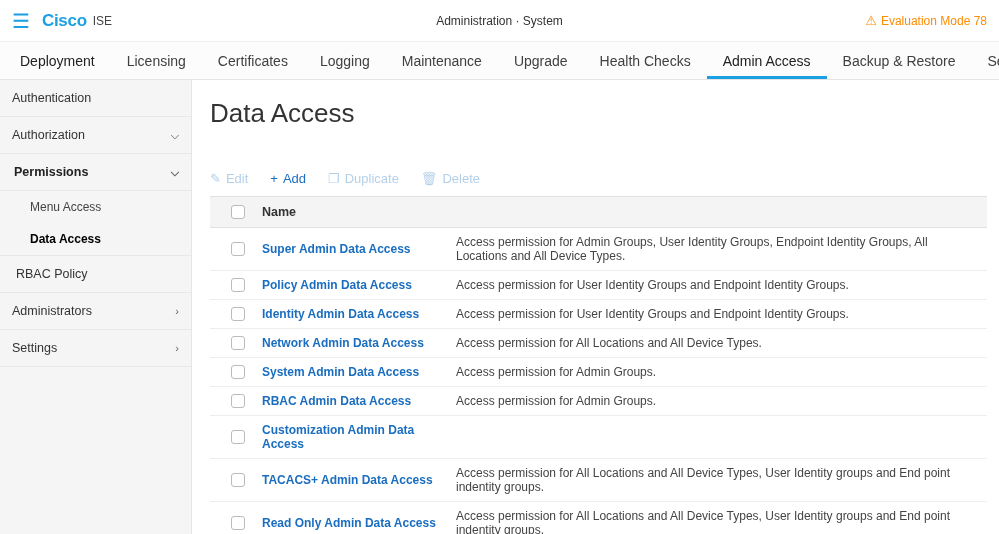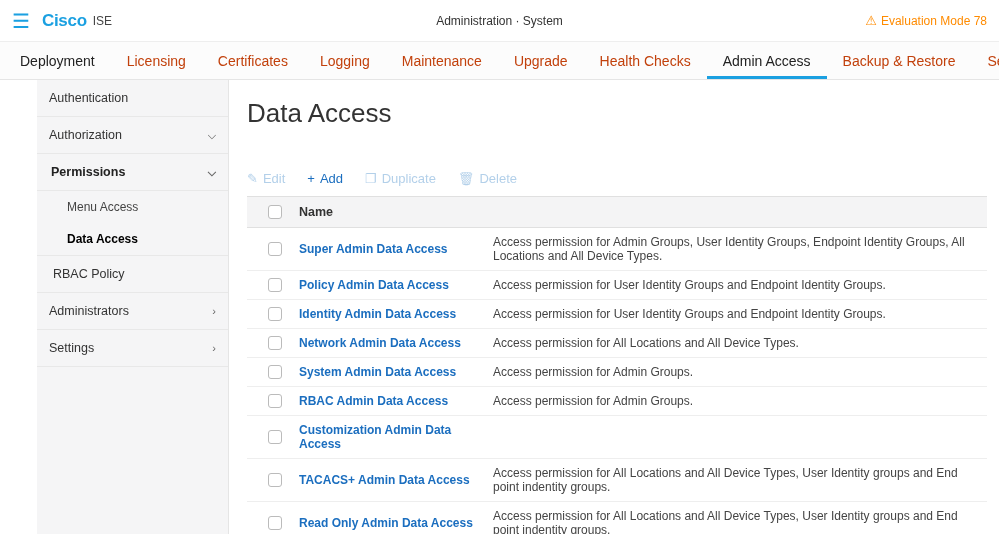--- a/index.html
+++ b/index.html
@@ -71,36 +71,35 @@
     border-bottom: 1px solid #e5e5e5;
     background: #fcfcfc;
     padding: 0 4px;
   }
   .tab {
     padding: 0 16px;
     height: 100%;
     display: flex;
     align-items: center;
     font-size: 14px;
-    color: #c2410c;
+    color: #404040;
     cursor: pointer;
     white-space: nowrap;
   }
   .tab.dark { color: #222; }
   .tab.active {
     color: #222;
     border-bottom: 3px solid #1ba0e1;
     padding-top: 3px;
   }
 
   
   .layout {
     display: flex;
     height: calc(100% - 80px);
-    margin-left: 37px;
   }
 
   
   .sidebar {
     width: 192px;
     background: #f5f5f6;
     border-right: 1px solid #e5e5e5;
     font-size: 12.5px;
     color: #333;
     overflow-y: auto;

